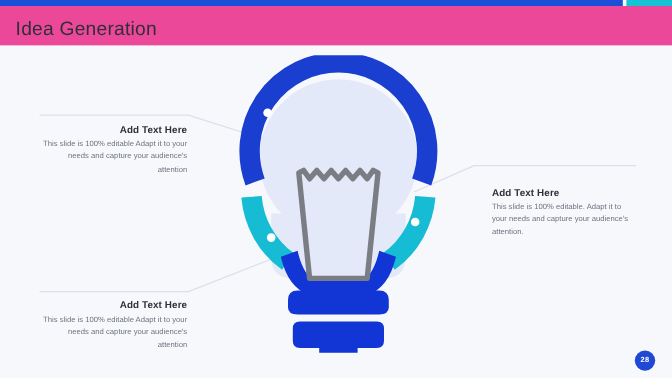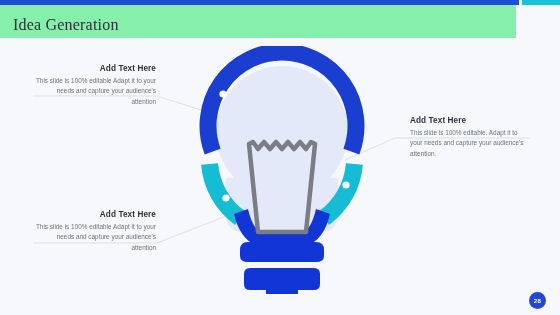--- a/index.html
+++ b/index.html
@@ -32,23 +32,22 @@
     position: absolute;
     left: 522px; top: 0;
     width: 38px; height: 5px;
     background: #16c3d4;
   }
 
   
   .header {
     position: absolute;
     left: 0; top: 5px;
-    width: 516px; height: 33px;
-    background: #86efac;
-    font-family: Liberation Serif, serif;
+    width: 560px; height: 33px;
+    background: #ec4899;
   }
   .page-title {
     position: absolute;
     left: 13px; top: 11px;
     font-size: 16px;
     font-weight: 400;
     letter-spacing: 0.2px;
     color: #2e3038;
     white-space: nowrap;
   }
@@ -58,20 +57,21 @@
     position: absolute;
     left: 0; top: 38px;
     width: 560px; height: 277px;
     background: #f7f8fc;
   }
 
   
   .text-block {
     position: absolute;
     width: 124px;
+    margin-top: 40px;
   }
   .tb-heading {
     font-size: 8.2px;
     font-weight: bold;
     color: #2f3139;
     margin: 0 0 3px 0;
     letter-spacing: 0.1px;
   }
   .tb-body {
     font-size: 6.4px;

